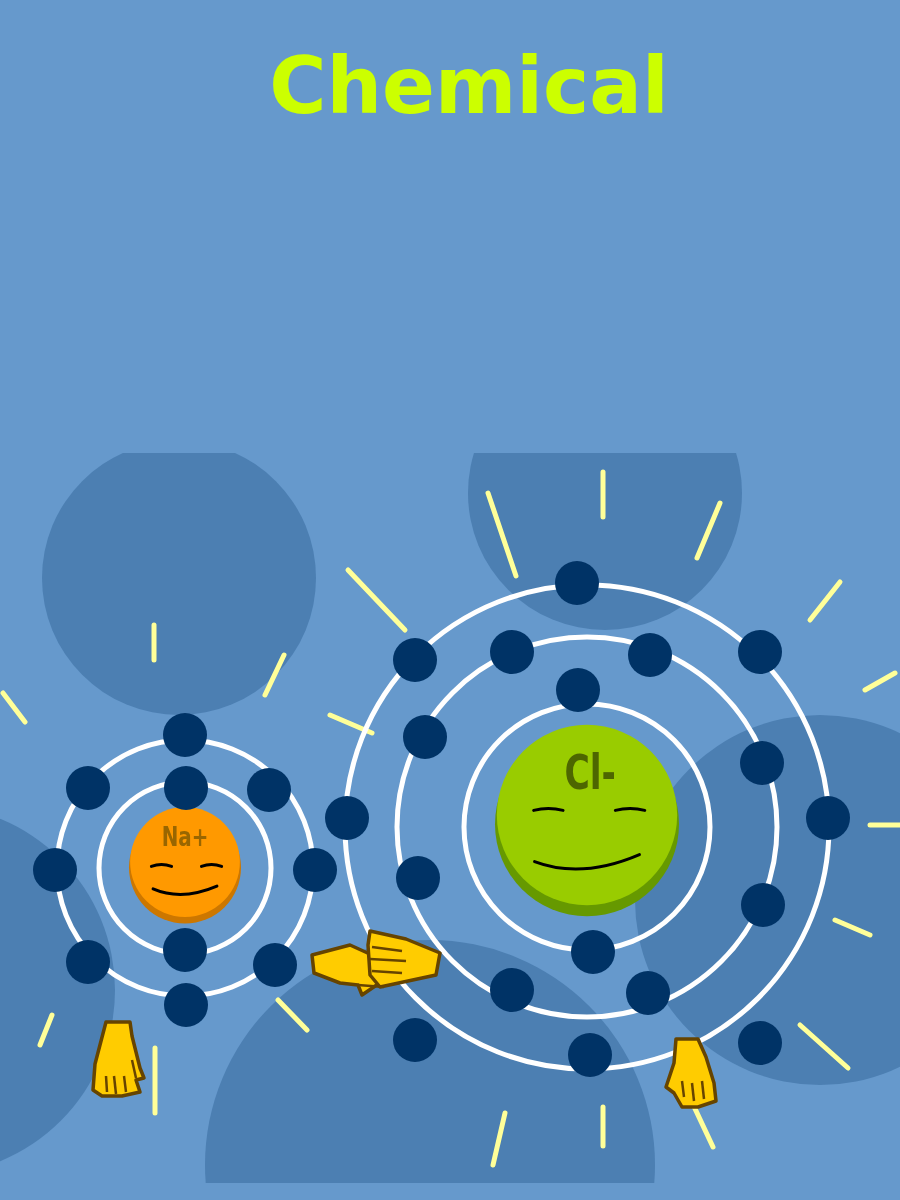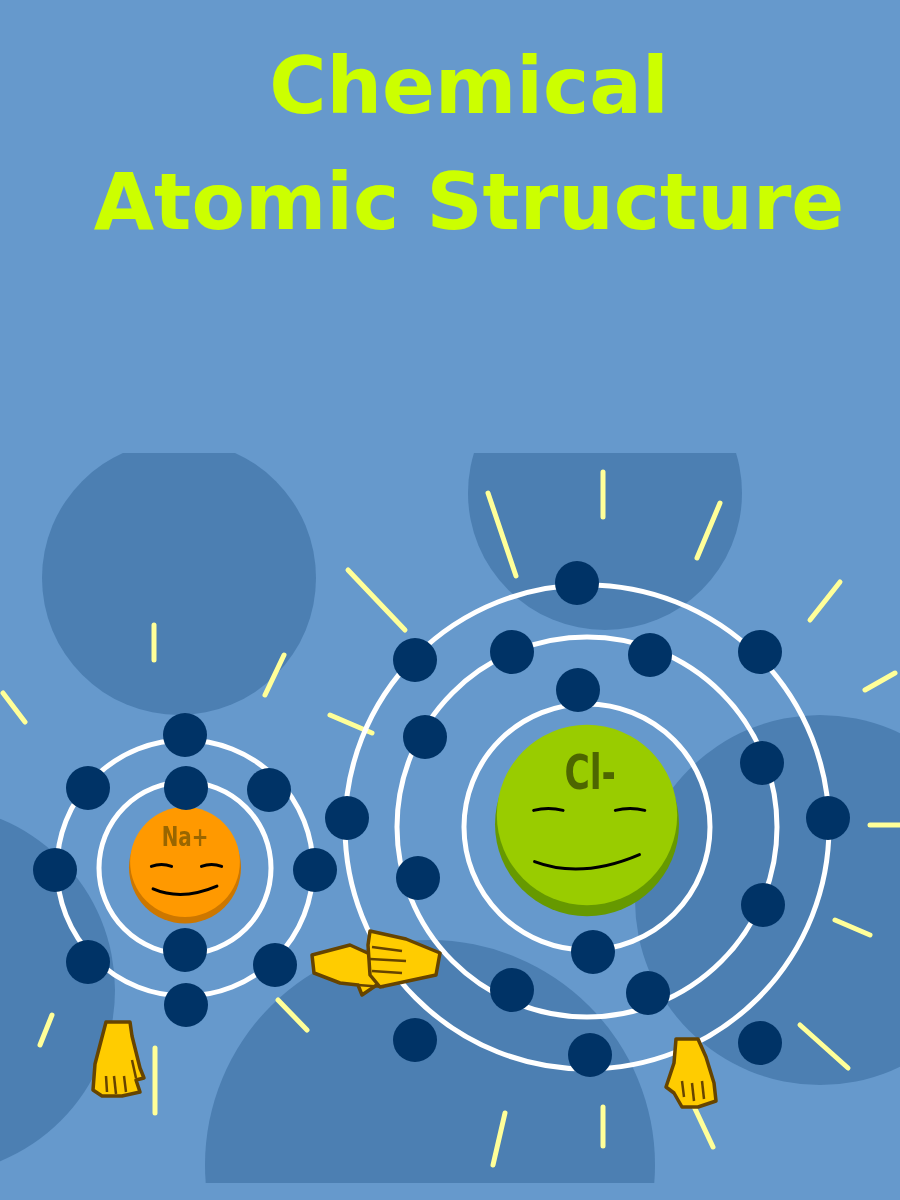--- a/index.html
+++ b/index.html
@@ -20,21 +20,20 @@
     letter-spacing: 0px;
   }
   .title .line { display: block; padding-left: 38px; }
   .scene { position: absolute; left: 0; top: 0; width: 900px; height: 1200px; }
 </style>
 </head>
 <body>
 
 <div class="title" style="color: rgb(204, 255, 0);">
   <span class="line">Chemical</span>
-  <span class="line">Atomic Structure</span>
 </div>
 
 <svg class="scene" viewBox="0 0 900 1200" xmlns="http://www.w3.org/2000/svg">
   <defs>
     <clipPath id="illus-clip">
         <rect id="clip-rect" x="0" y="453" width="900" height="730"></rect>
       </clipPath>
   </defs>
   <g clip-path="url(#illus-clip)">
     <g id="blobs">

